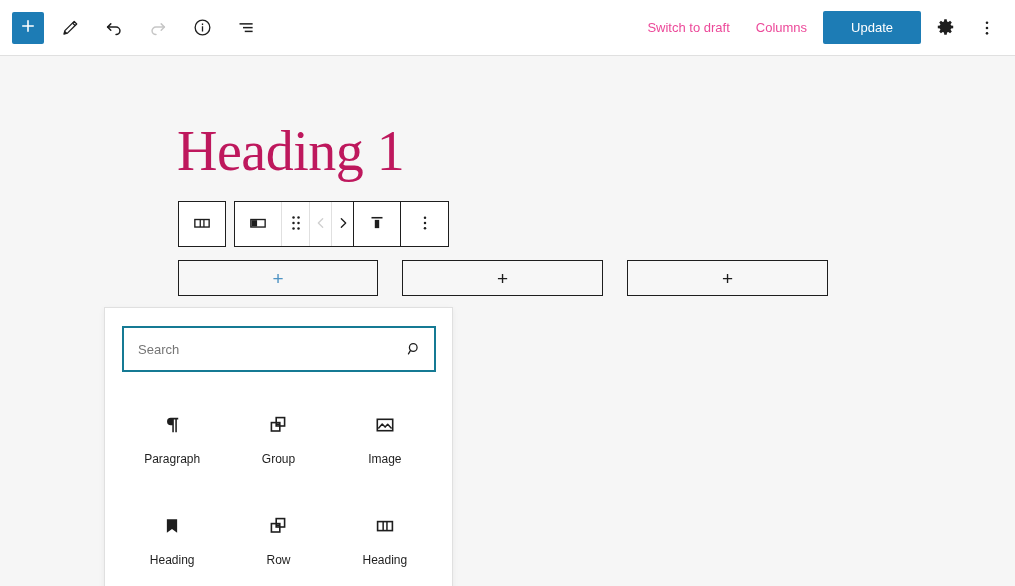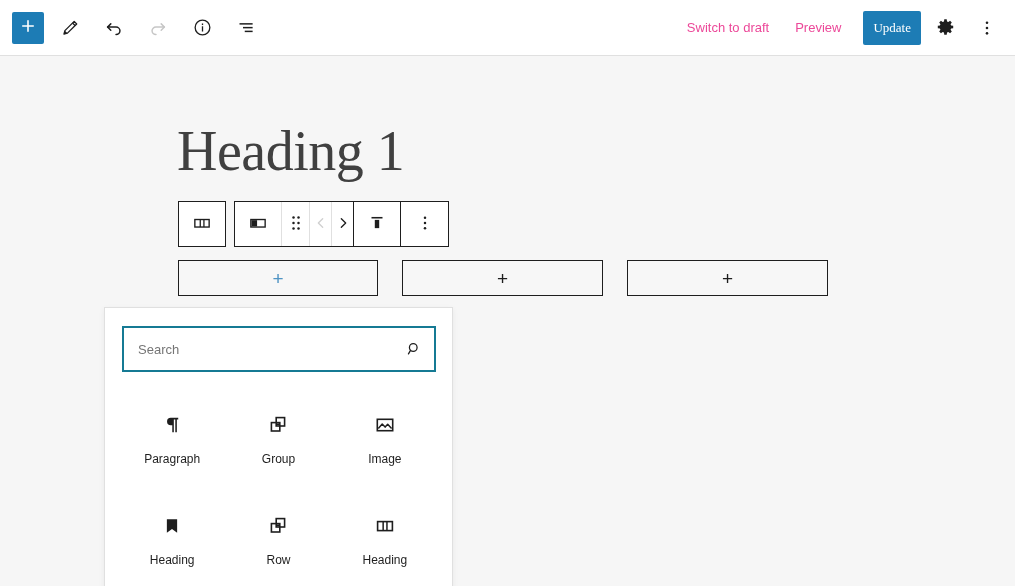--- a/index.html
+++ b/index.html
@@ -50,43 +50,42 @@
     font-family: "Liberation Sans", sans-serif;
     font-size: 13px;
     padding: 6px 10px;
     cursor: pointer;
     white-space: nowrap;
   }
   .update-btn {
     background: #1d7cb5;
     color: #ffffff;
     border: none; border-radius: 2px;
-    font-family: Liberation Serif, serif;
+    font-family: Liberation Sans, sans-serif;
     font-size: 13px;
-    padding: 9px 10px;
-    margin-left: 6px;
+    padding: 9px 28px;
     cursor: pointer;
     white-space: nowrap;
   }
 
   
   #canvas {
     position: relative;
     height: 530px;
     background: #f6f6f6;
   }
 
   #post-title {
     position: absolute;
     left: 177px; top: 62px;
     font-family: "Liberation Serif", serif;
     font-weight: 400;
     font-size: 56px;
     line-height: 1.2;
-    color: #404040;
+    color: #be185d;
     letter-spacing: -0.5px;
     white-space: nowrap;
   }
 
   
   #block-toolbar {
     position: absolute;
     left: 178px; top: 145px;
     display: flex;
     align-items: stretch;
@@ -266,21 +265,21 @@
           <rect x="4" y="7" width="15" height="1.7" fill="#1e1e1e"></rect>
           <rect x="8" y="11.3" width="11" height="1.7" fill="#1e1e1e"></rect>
           <rect x="10" y="15.6" width="9" height="1.7" fill="#1e1e1e"></rect>
         </svg>
       </span>
     </button>
   </div>
 
   <div class="hdr-right">
     <button class="link-btn">Switch to draft</button>
-    <button class="link-btn">Preview</button>
+    <button class="link-btn">Columns</button>
     <button class="update-btn">Update</button>
 
     <button class="icon-btn" title="Settings">
       <span>
         <svg width="21" height="21" viewBox="0 0 24 24" aria-hidden="true">
           <path d="M12 8.1a3.9 3.9 0 100 7.8 3.9 3.9 0 000-7.8zm0 6a2.1 2.1 0 110-4.2 2.1 2.1 0 010 4.2z" fill="#1e1e1e"></path>
           <path d="M10.6 2.6h2.8l.35 2.4 1.5.62 1.95-1.42 2 2-1.42 1.95.62 1.5 2.4.35v2.8l-2.4.35-.62 1.5 1.42 1.95-2 2-1.95-1.42-1.5.62-.35 2.4h-2.8l-.35-2.4-1.5-.62-1.95 1.42-2-2 1.42-1.95-.62-1.5-2.4-.35v-2.8l2.4-.35.62-1.5L4.8 6.2l2-2 1.95 1.42 1.5-.62.35-2.4z" fill="#1e1e1e"></path>
         </svg>
       </span>
     </button>

